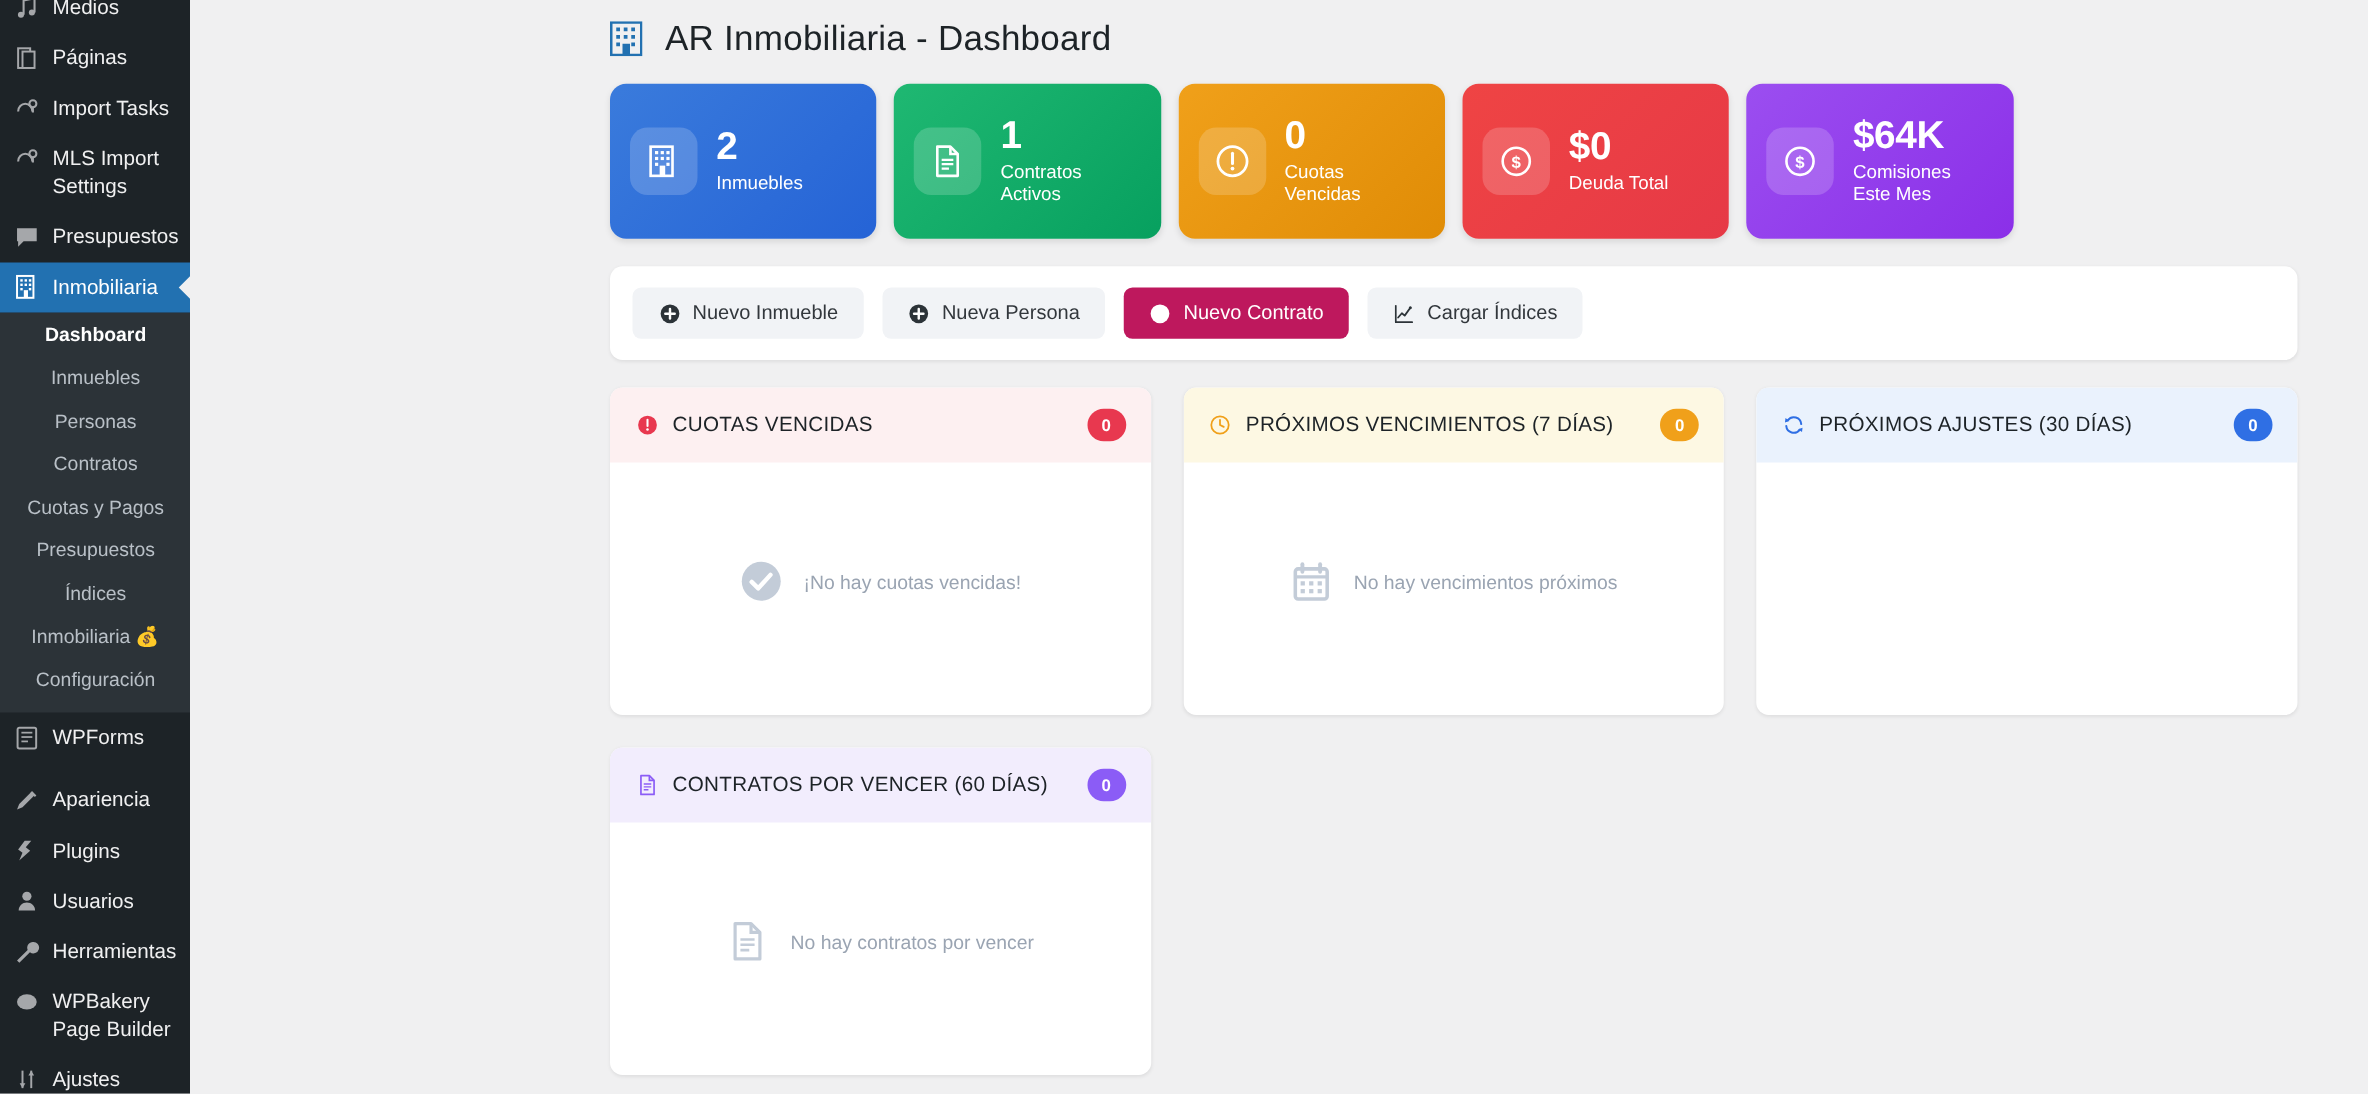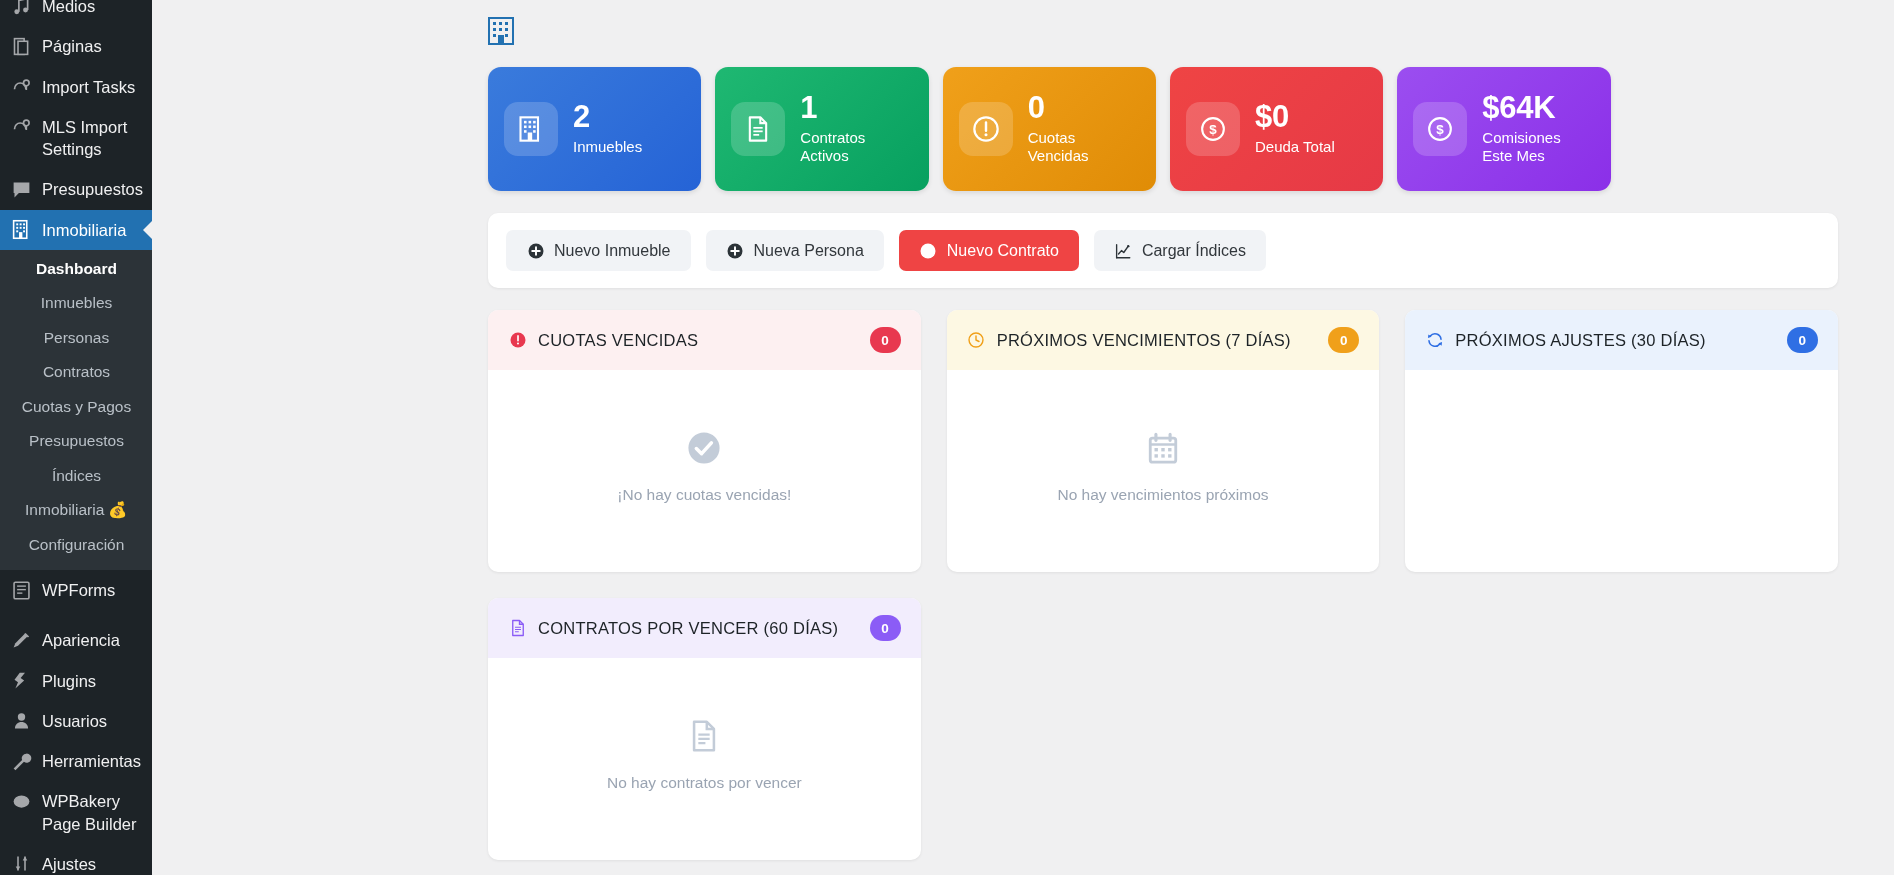--- a/index.html
+++ b/index.html
@@ -137,21 +137,21 @@
     background: #f1f3f6;
     color: #32373c;
     border: none;
     border-radius: 7px;
     padding: 11px 20px;
     font-size: 16px;
     font-family: inherit;
     cursor: pointer;
     white-space: nowrap;
   }
-  .act-btn.primary { background: #ef4444; color: #fff; }
+  .act-btn.primary { background: #be185d; color: #fff; }
   .act-btn .ab-ico { width: 19px; height: 19px; display:flex; align-items:center; justify-content:center; }
 
   
   .panels {
     margin-top: 22px;
     display: grid;
     grid-template-columns: repeat(3, 1fr);
     gap: 26px;
   }
   .panel {
@@ -180,21 +180,21 @@
     border-radius: 13px;
     color: #fff;
     font-size: 13.5px;
     font-weight: bold;
     display: flex; align-items: center; justify-content: center;
     padding: 0 10px;
   }
   .panel-body {
     flex: 1 1 auto;
     display: flex;
-    flex-direction: column;
+    flex-direction: row;
     align-items: center;
     justify-content: center;
     padding: 32px 16px 40px;
     gap: 17px;
   }
   .empty-ico { opacity: 1; }
   .empty-txt { color: #9aa4b2; font-size: 15.5px; }
 
   .panels-second {
     margin-top: 26px;
@@ -371,20 +371,21 @@
             <rect x="17" y="5" width="3" height="3"></rect>
           <rect x="5" y="11" width="3" height="3"></rect>
             <rect x="11" y="11" width="3" height="3"></rect>
             <rect x="17" y="11" width="3" height="3"></rect>
           <rect x="5" y="17" width="3" height="3"></rect>
             <rect x="17" y="17" width="3" height="3"></rect>
           <rect x="10" y="18" width="6" height="9"></rect>
         </g>
       </svg>
     </span>
+    <span>AR Inmobiliaria - Dashboard</span>
   </div>
 
   <div class="content">
     <div class="stats" id="stats-row">
         <div class="stat-card" style="background: linear-gradient(135deg, rgb(58, 123, 220) 0%, rgb(37, 99, 214) 100%);">
           <span class="stat-ico">
             <svg width="28" height="28" viewBox="0 0 24 24">
               <rect x="3" y="2" width="15" height="20" fill="none" stroke="#ffffff" stroke-width="1.8"></rect>
         <g fill="#ffffff">
                 <rect x="6" y="5" width="2.2" height="2.2"></rect>

